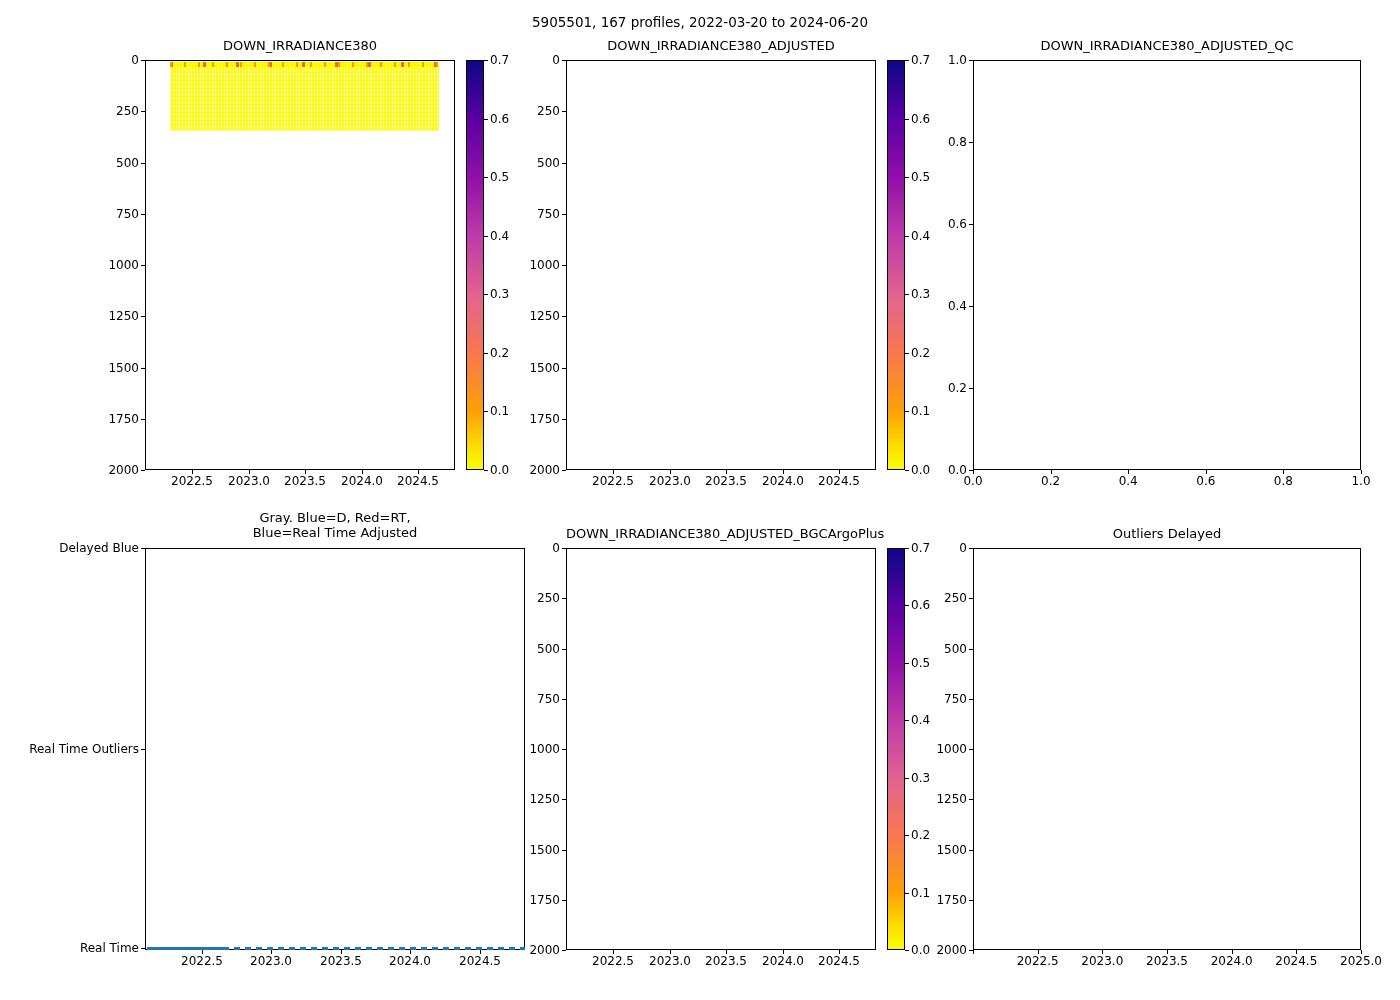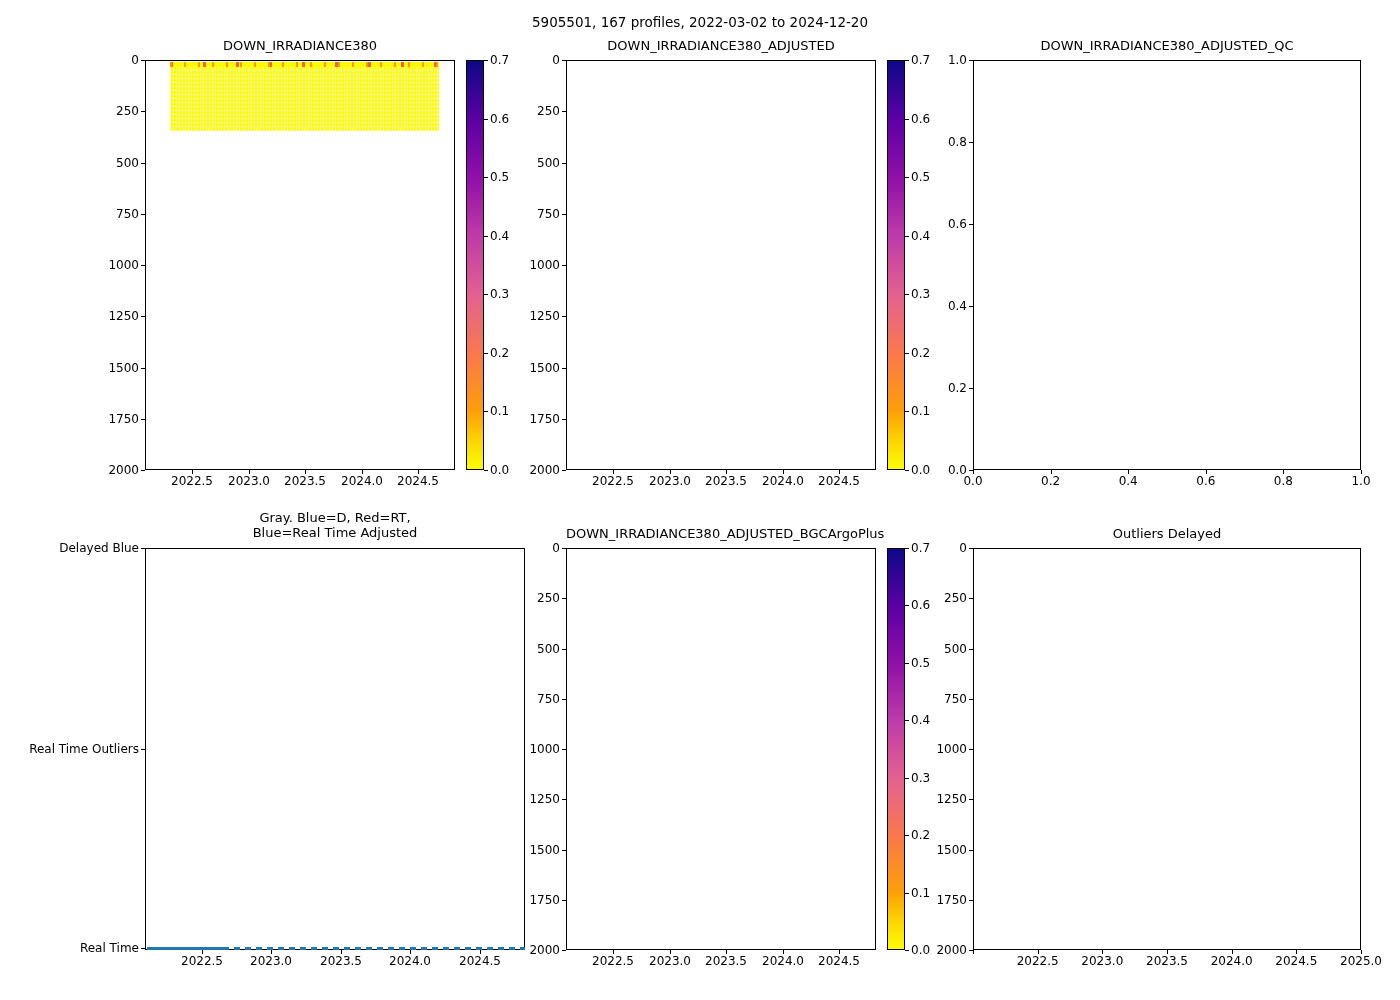--- a/index.html
+++ b/index.html
@@ -59,21 +59,21 @@
   }
   .modeline{position:absolute;height:3px;background:#1f77b4;}
   .modedash{position:absolute;height:3px;
     background:repeating-linear-gradient(90deg,#1f77b4 0 6px, rgba(31,119,180,0) 6px 11px);}
 </style>
 </head>
 <body>
 
 <div class="figure">
 
-  <div class="suptitle">5905501, 167 profiles, 2022-03-02 to 2024-12-20</div>
+  <div class="suptitle">5905501, 167 profiles, 2022-03-20 to 2024-06-20</div>
 
   <div class="panel" style="left:145px;top:60px;width:310px;height:516px;">
     <div class="ptitle" style="top:-21px;">DOWN_IRRADIANCE380</div>
     <div class="axes" style="left:0;top:0;width:310px;height:410px;">
       <div class="data-yellow" style="left:24px;top:4px;width:269px;height:66px;"></div>
       <div class="data-red-top" style="left:24px;top:1px;width:269px;height:5px;"></div>
     </div>
 
     <div class="ytick" style="top:0px;left:-48px;width:42px;">0</div>
     <div class="tickmark-y" style="left:-4px;top:0px;"></div>

